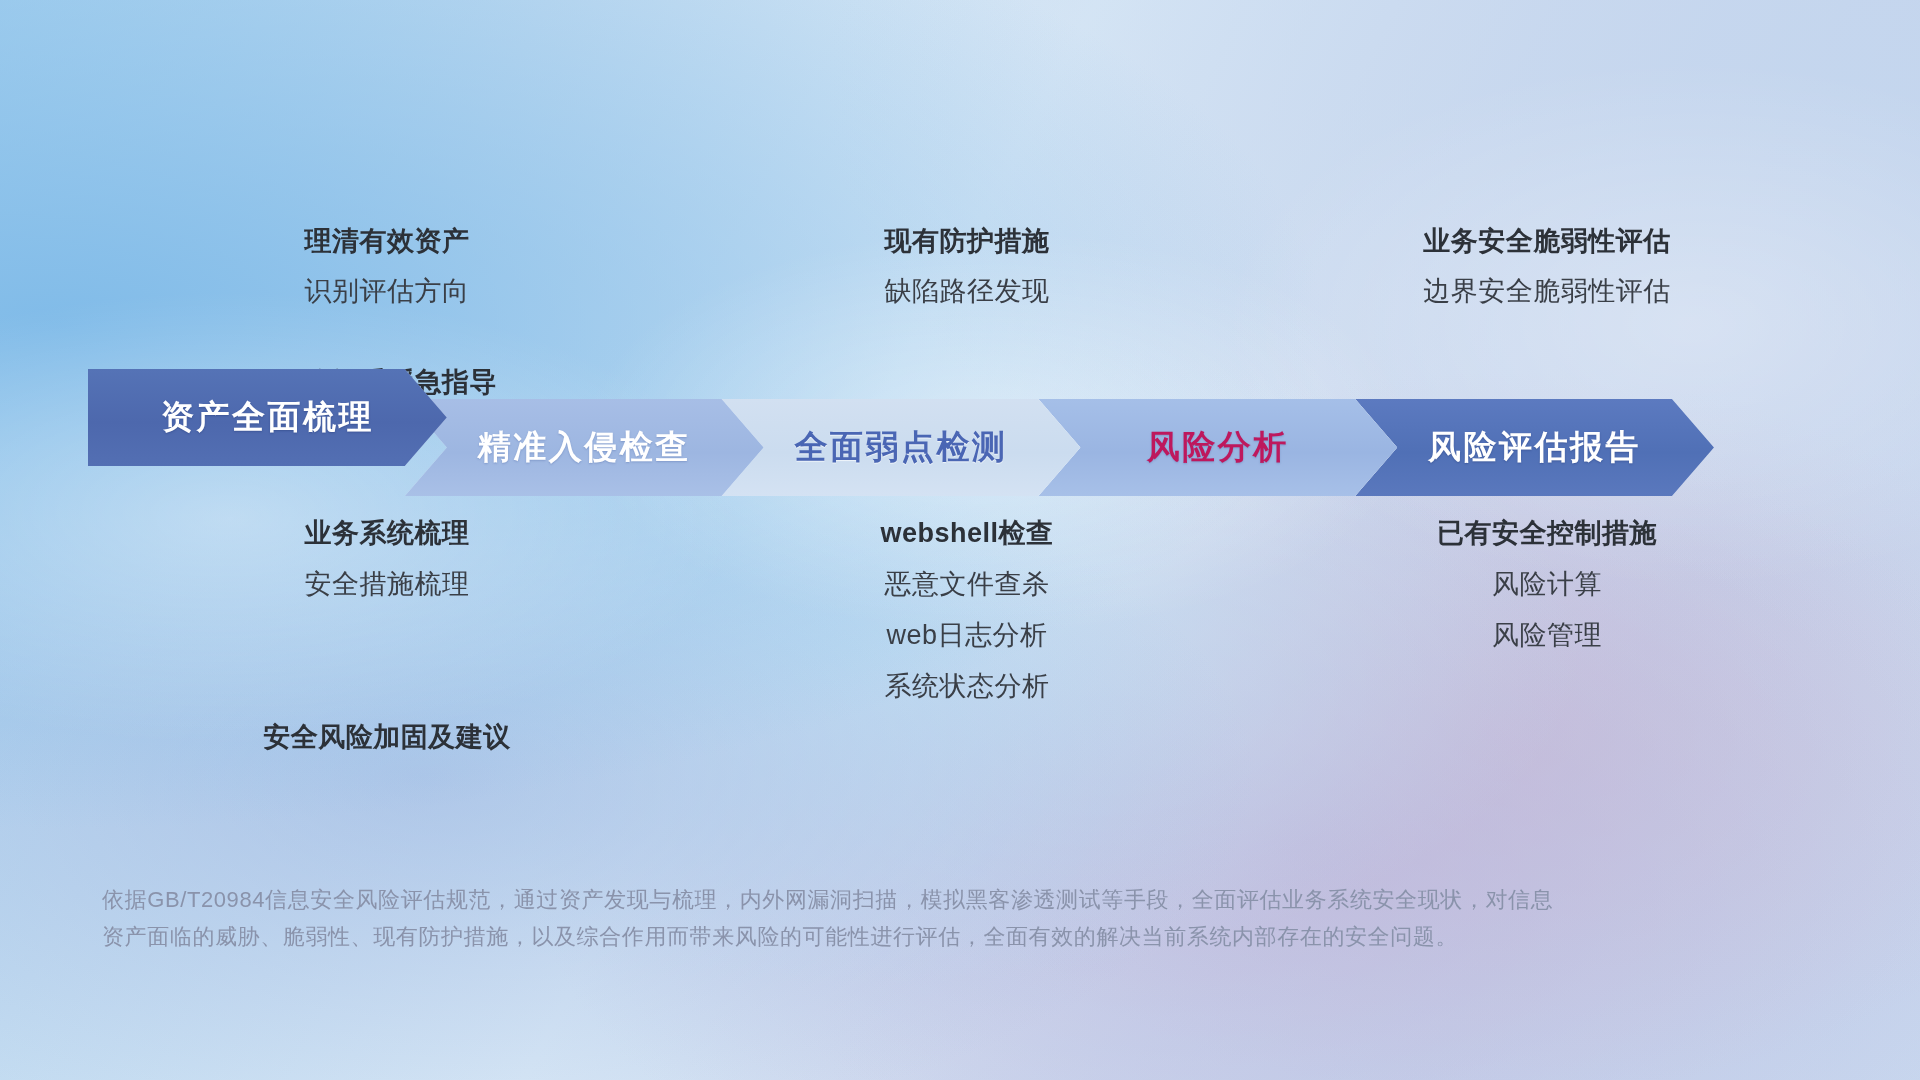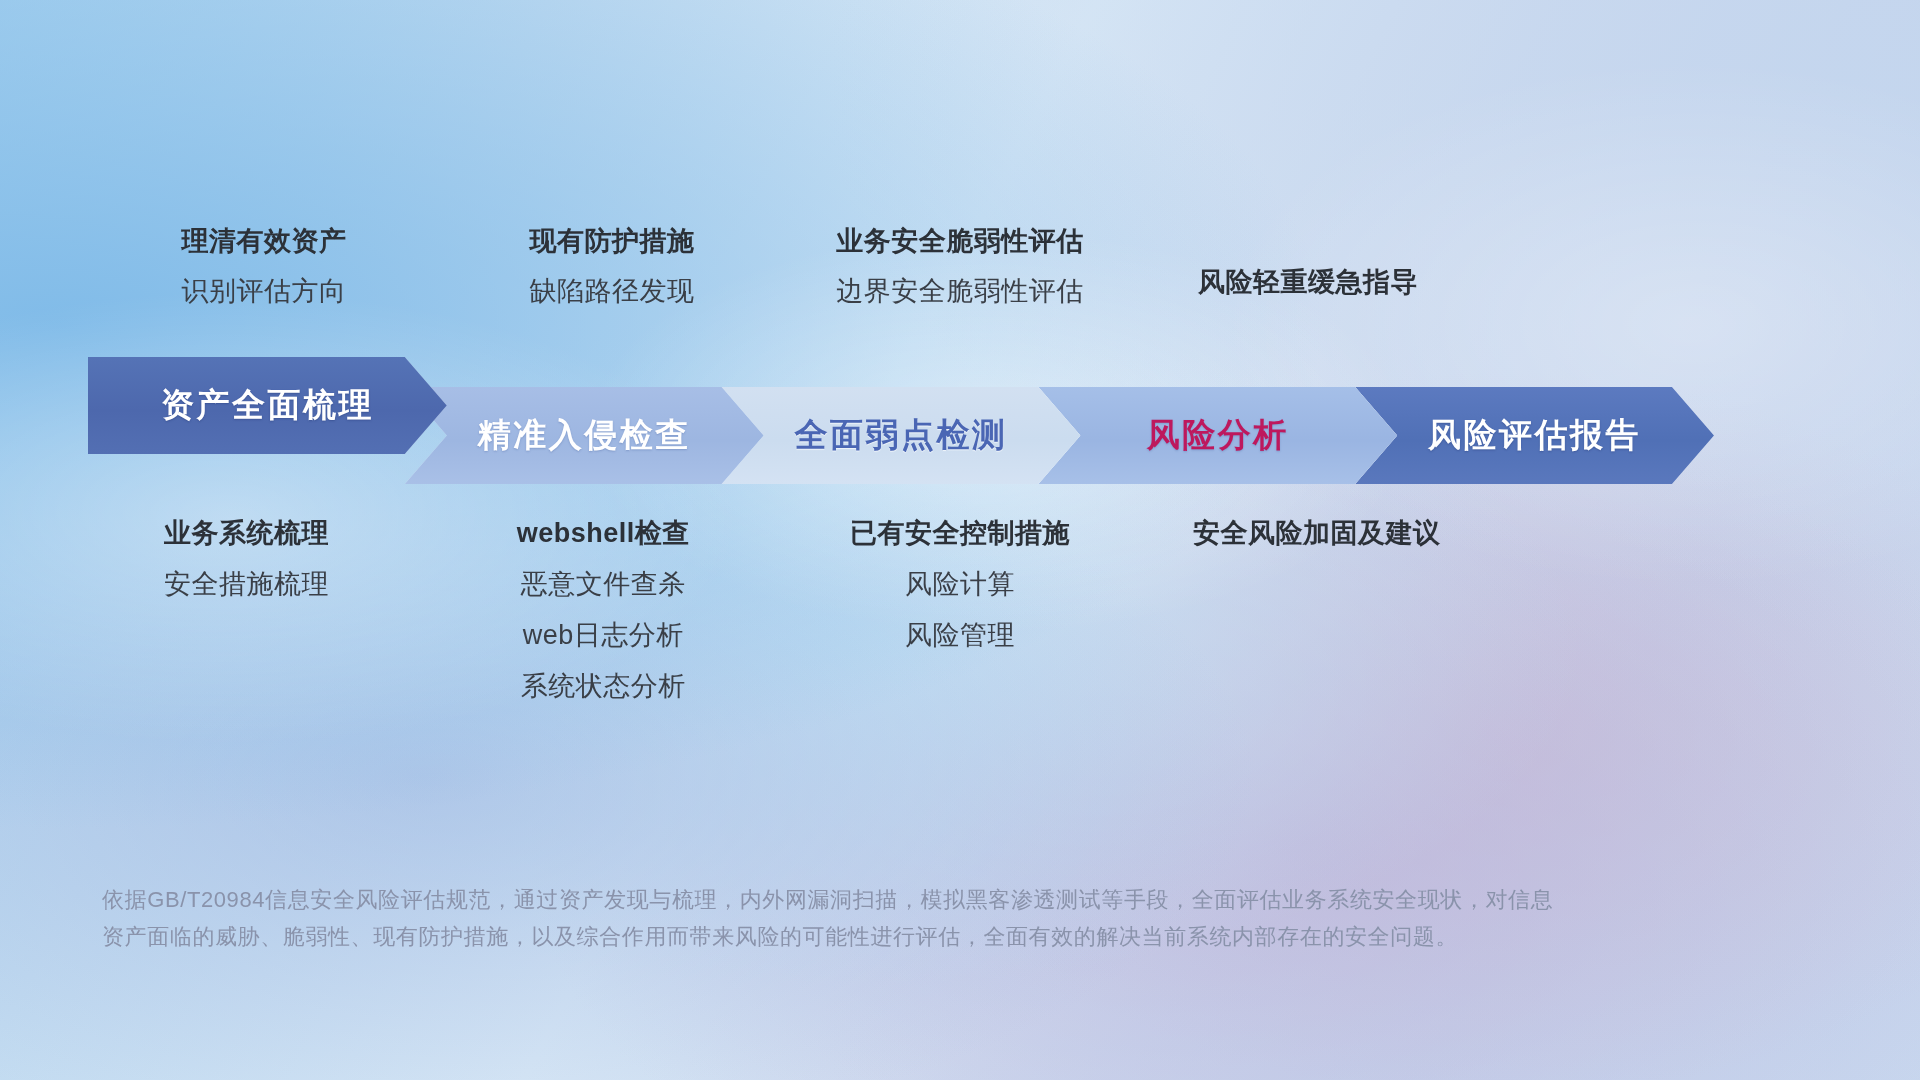--- a/index.html
+++ b/index.html
@@ -37,48 +37,48 @@
       radial-gradient(38% 30% at 12% 48%, rgba(255,255,255,0.38) 0%, rgba(255,255,255,0) 70%),
       radial-gradient(30% 26% at 52% 40%, rgba(255,255,255,0.42) 0%, rgba(255,255,255,0) 72%),
       radial-gradient(34% 34% at 88% 30%, rgba(255,255,255,0.30) 0%, rgba(255,255,255,0) 72%);
   }
 
   #page { position: absolute; inset: 0; }
 
   
   .cols {
     position: absolute;
-    left: 90px;
+    left: 97px;
     width: 1740px;
     display: grid;
-    grid-template-columns: repeat(5, 1fr);
+    grid-template-columns: repeat(3, 1fr);
   }
   #top-row   { top: 228px; }
-  #bottom-row{ top: 520px; gap: 44px; }
+  #bottom-row{ top: 520px; }
 
   .col { display: flex; flex-direction: column; align-items: center; }
   .col.shift-down { padding-top: 41px; }
 
   .note {
     font-size: 27px;
     line-height: 1.0;
     color: #3a3f47;
     letter-spacing: 0.5px;
     margin-bottom: 23px;
     white-space: nowrap;
   }
   .note.lead { font-weight: 700; color: #2c3138; }
 
   #bottom-row .note { margin-bottom: 24px; }
 
   
   #band {
     position: absolute;
     left: 88px;
-    top: 357px;
+    top: 369px;
     width: 1752px;
     height: 97px;
   }
   .chev {
     position: absolute;
     top: 0;
     height: 97px;
     display: flex;
     align-items: center;
     justify-content: center;

